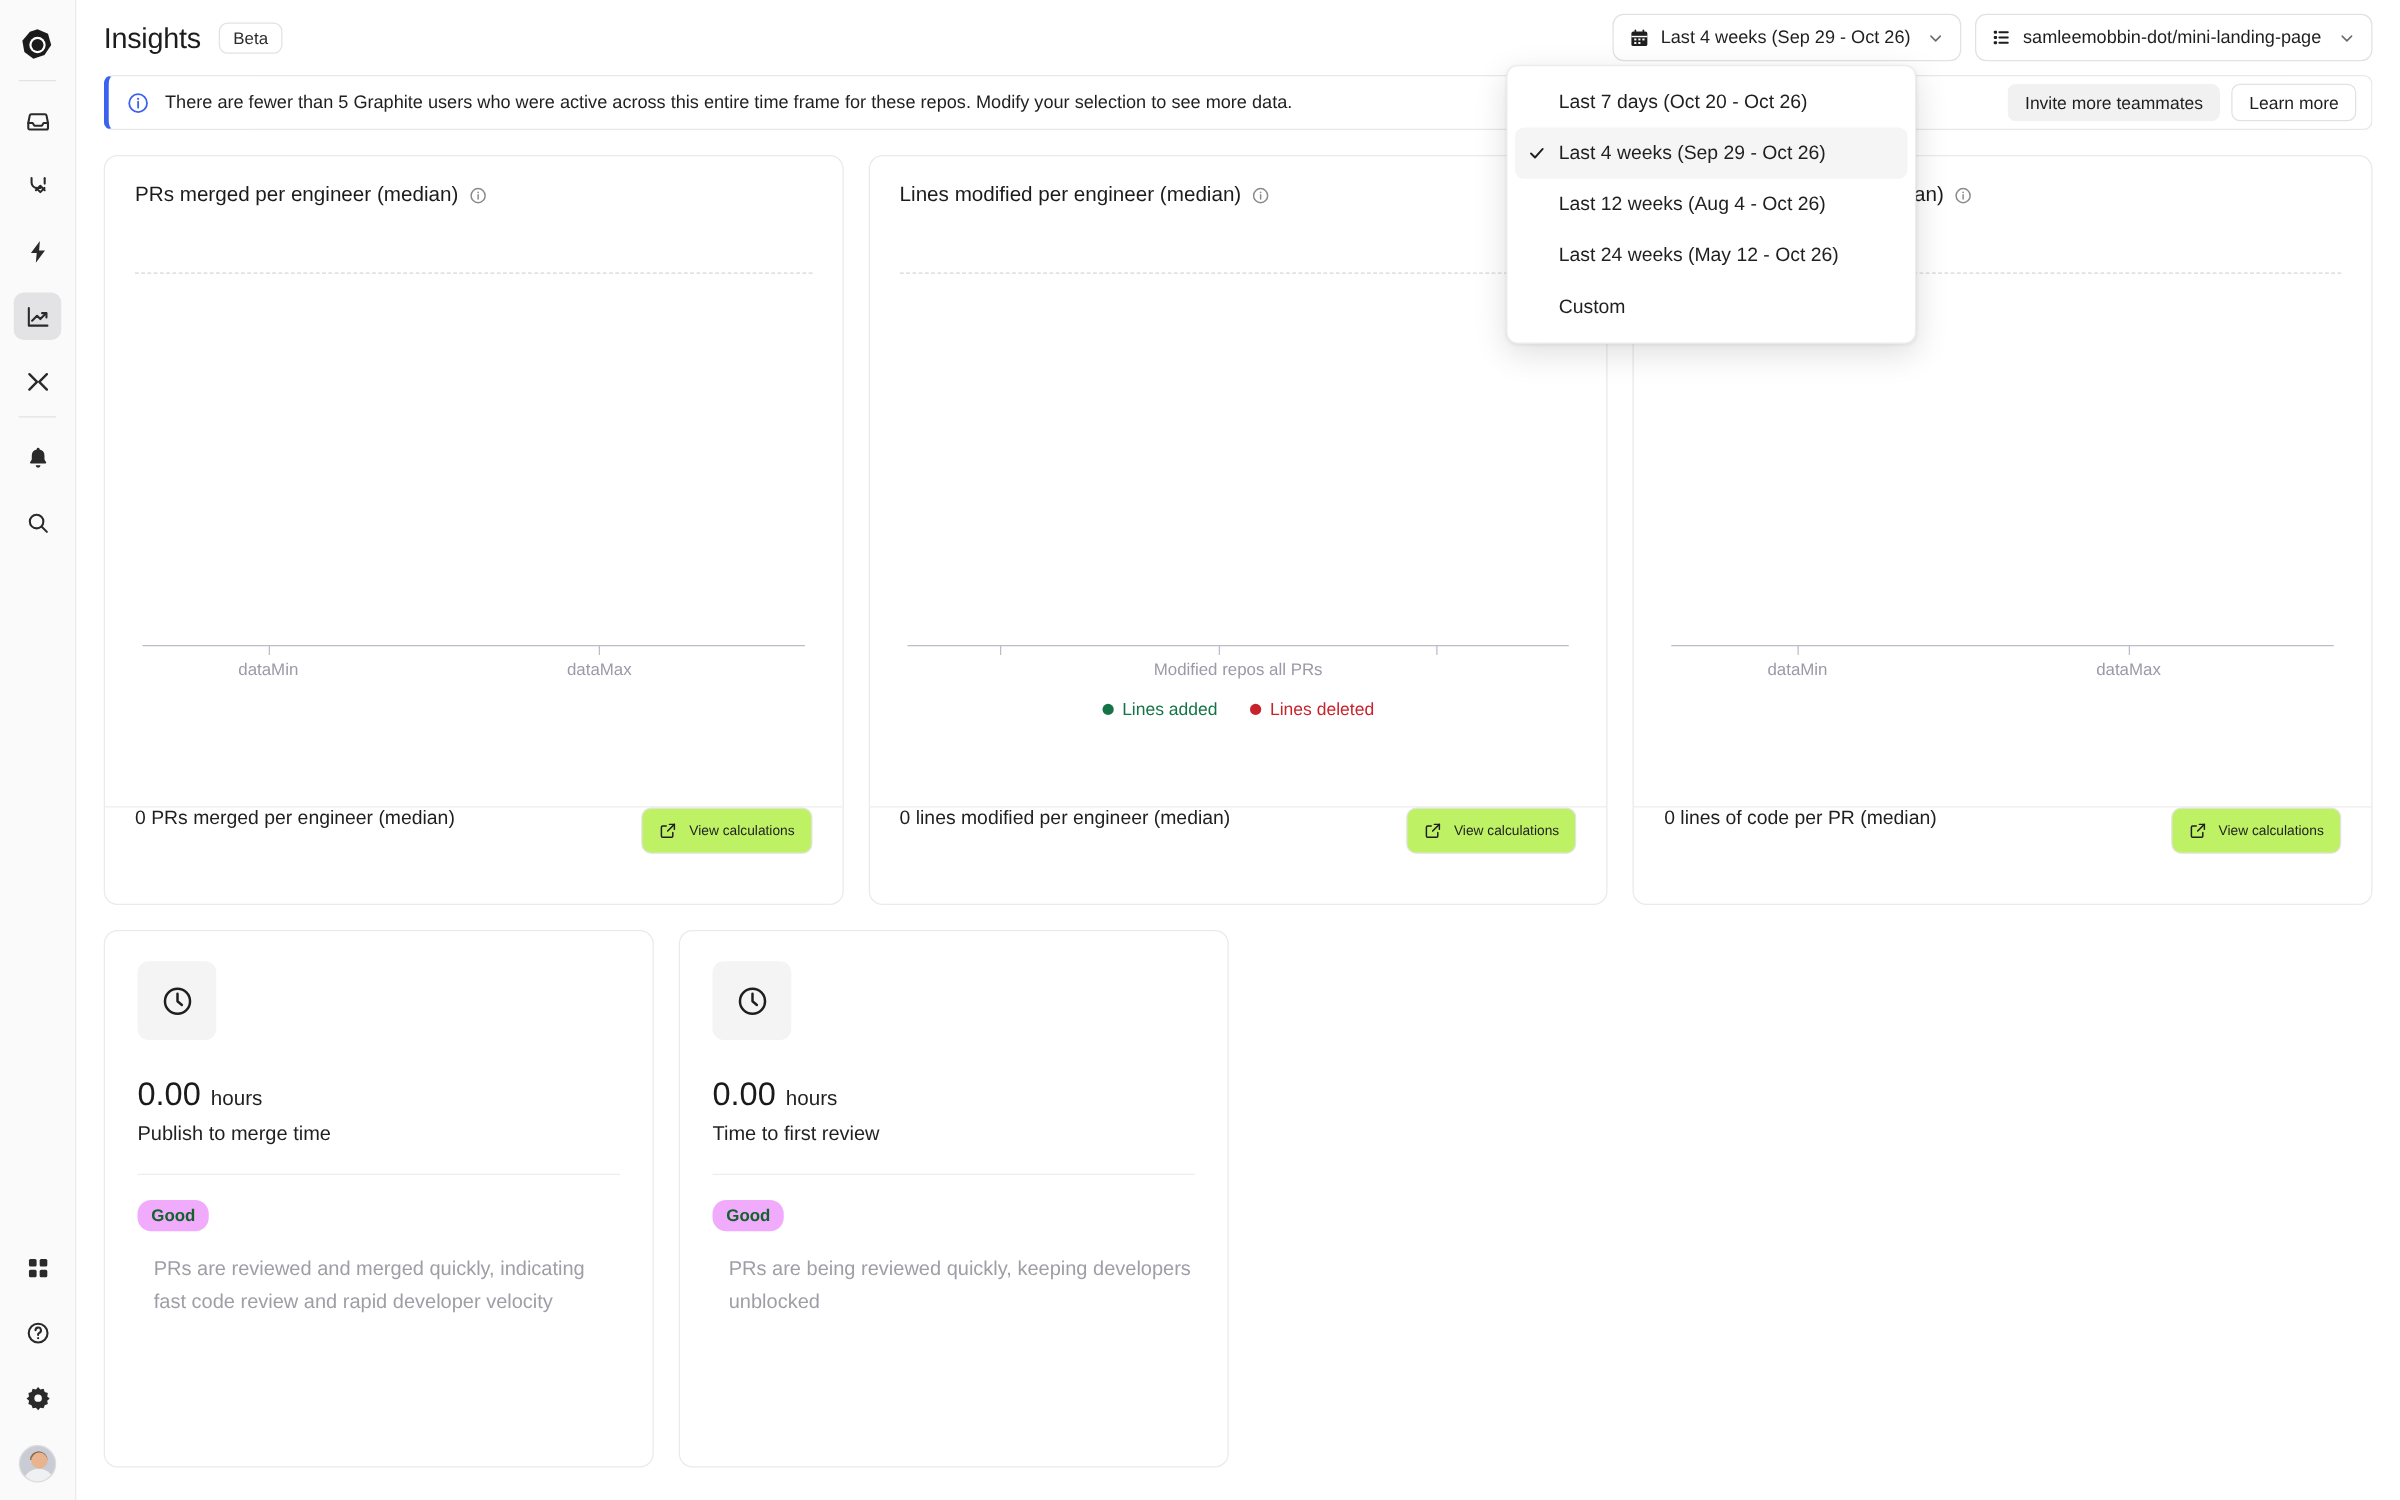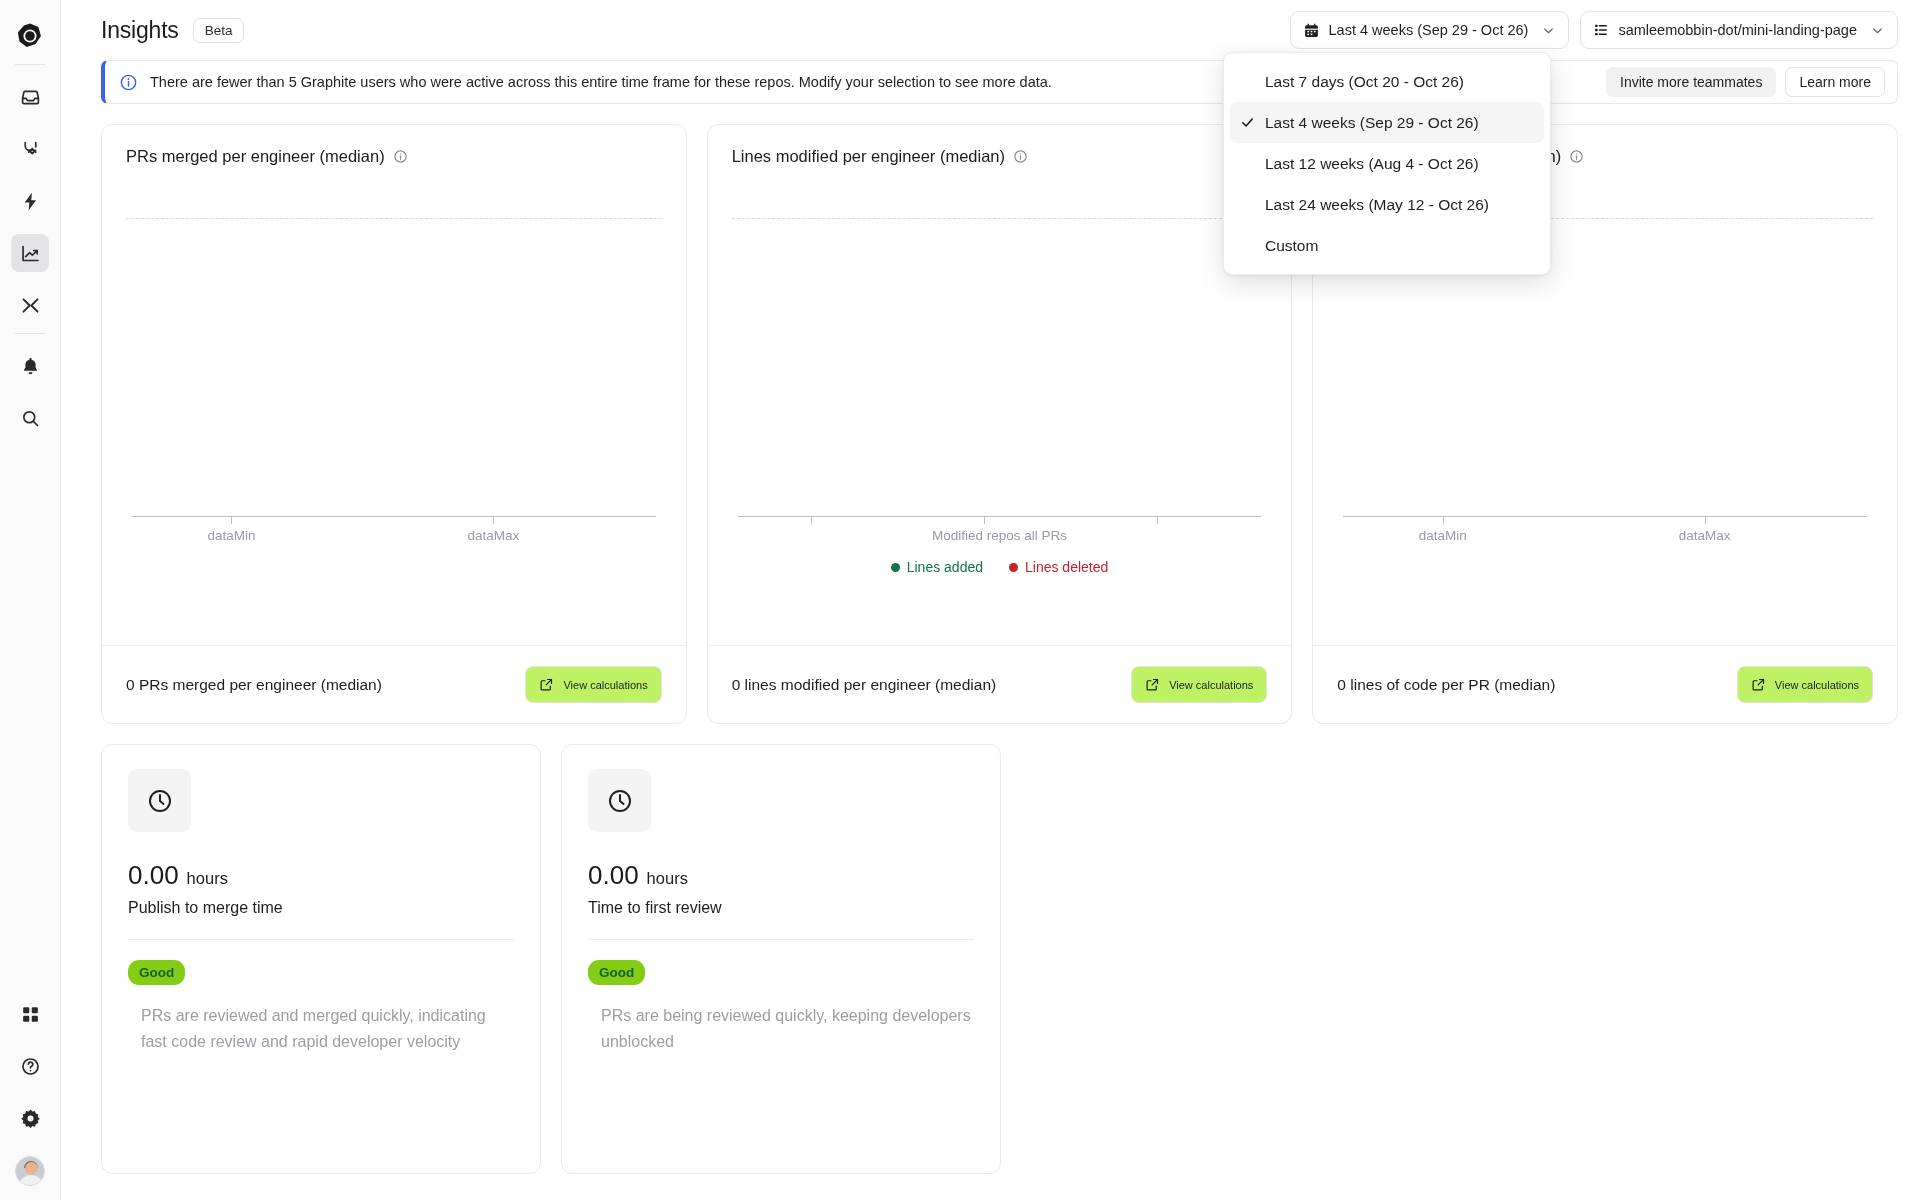--- a/index.html
+++ b/index.html
@@ -2,21 +2,21 @@
 <html><head>
 <meta charset="utf-8">
 <style>
   * { box-sizing: border-box; margin: 0; padding: 0; }
   html, body {
     width: 1920px; height: 1200px;
     font-family: "Liberation Sans", sans-serif;
     background: #ffffff;
     overflow: hidden;
   }
-  #app { position: relative; width: 1920px; height: 980px; display: flex; gap: 18px; }
+  #app { position: relative; width: 1920px; height: 980px; display: flex; }
 
   
   .sidebar {
     width: 61px; height: 1200px; flex: 0 0 61px;
     background: #fafafa;
     border-right: 1px solid #eceaea;
     display: flex; flex-direction: column; align-items: center;
     padding-top: 10px; padding-bottom: 14px;
   }
   .logo-wrap { width: 61px; height: 52px; display:flex; align-items:center; justify-content:center; }
@@ -106,21 +106,21 @@
     font-size: 13.5px; color: #9a9aa8; white-space: nowrap;
   }
   .legend {
     position:absolute; left:0; right:0; bottom: 70px;
     display:flex; justify-content:center; gap: 26px; font-size: 14px;
   }
   .legend-item { display:flex; align-items:center; gap: 7px; }
   .legend-dot { width: 9px; height: 9px; border-radius:50%; display:block; }
   .card-foot {
     border-top: 1px solid #ededed; height: 78px; margin: 0 -24px; padding: 0 24px;
-    display:flex; align-items:center; justify-content: space-between;
+    display:flex; align-items:flex-start; justify-content: space-between;
   }
   .foot-label { font-size: 15.5px; color: #1f1f1f; }
   .calc-btn {
     height: 37px; border: 1px solid #e2e2e2; border-radius: 8px; background:#bef264;
     display:flex; align-items:center; gap:9px; padding: 0 13px;
     font-size: 11px; color:#1f1f1f; cursor:pointer; white-space:nowrap;
   }
 
   
   .metrics-row { display:flex; gap: 20px; padding: 20px 22px 0 22px; }
@@ -131,21 +131,21 @@
   }
   .metric-ico-box {
     width: 63px; height: 63px; border-radius: 9px; background:#f4f4f5;
     display:flex; align-items:center; justify-content:center; color:#1f1f1f;
   }
   .metric-value { margin-top: 28px; font-size: 26px; color:#1a1a1a; display:flex; align-items:baseline; gap: 8px; }
   .metric-unit { font-size: 16.5px; color:#1f1f1f; }
   .metric-name { margin-top: 8px; font-size: 16px; color:#1f1f1f; }
   .metric-div { height:1px; background:#ededed; margin: 22px 0 20px; }
   .badge {
-    align-self: flex-start; background:#84cc16; color:#13622c;
+    align-self: flex-start; background:#f0abfc; color:#13622c;
     font-size: 13.5px; padding: 5px 11px; border-radius: 11px; font-weight: 600;
   }
   .metric-desc { margin-top: 18px; font-size: 16px; line-height: 1.62; color:#9e9ea6;margin-left:13px; }
 
   
   .dropdown {
     position: absolute; top: 52px; left: 1144px; width: 328px;
     background:#fff; border: 1px solid #ececec; border-radius: 9px;
     box-shadow: 0 8px 26px rgba(0,0,0,.13), 0 1px 3px rgba(0,0,0,.07);
     padding: 8px 6px; z-index: 60;

